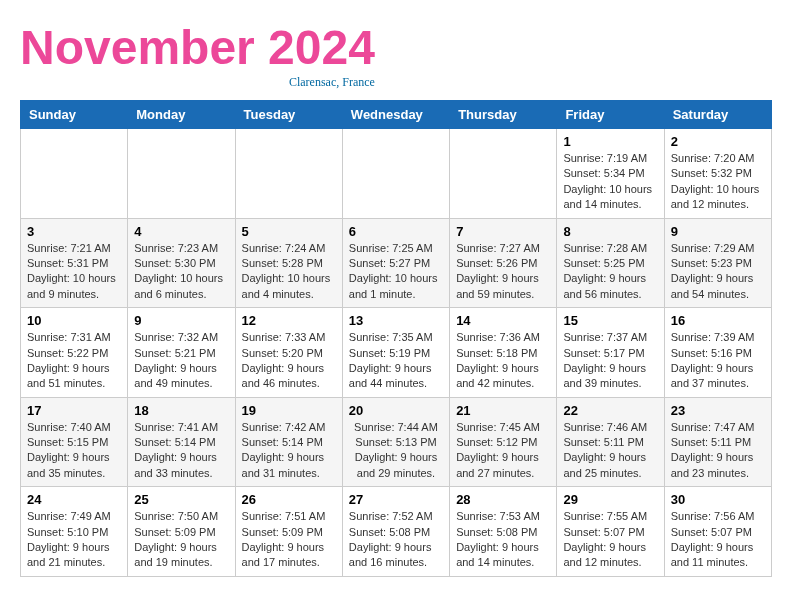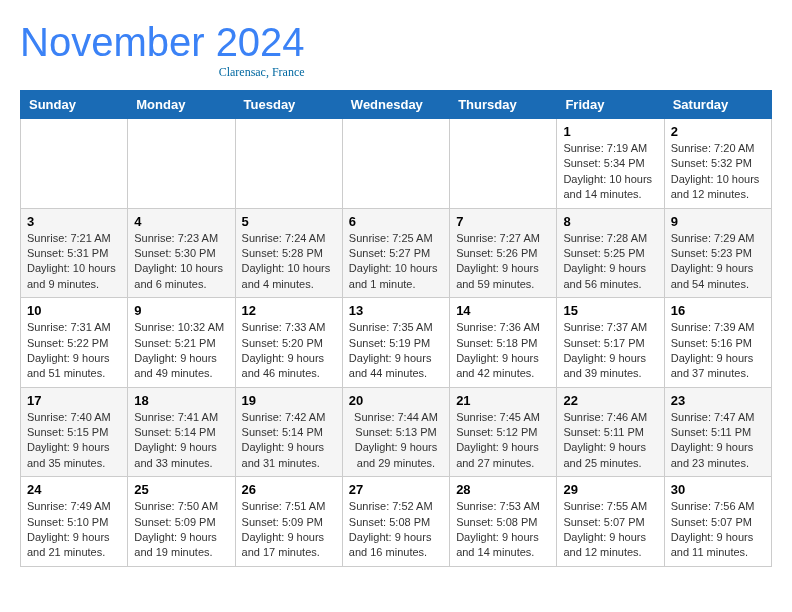--- a/index.html
+++ b/index.html
@@ -37,23 +37,23 @@
     }
     .logo-icon {
       width: 30px;
       height: 30px;
       margin-right: 4px;
     }
     .title-area {
       text-align: right;
     }
     .month-title {
-      font-size: 40px;
-      font-weight: normal;
-      color: #3b82f6;
+      font-size: 48px;
+      font-weight: bold;
+      color: #ec4899;
     }
     .location {
       font-size: 12px;
       color: #0369a1;
       font-family: Liberation Serif, serif;
     }
     .calendar {
       width: 100%;
       border-collapse: collapse;
     }
@@ -181,21 +181,21 @@
       </tr>
       <tr>
         <td>
           <span class="day-num">10</span>
           <div class="day-info" style="white-space: pre-line;">Sunrise: 7:31 AM
 Sunset: 5:22 PM
 Daylight: 9 hours and 51 minutes.</div>
         </td>
         <td>
           <span class="day-num">9</span>
-          <div class="day-info" style="white-space: pre-line;">Sunrise: 10:32 AM
+          <div class="day-info" style="white-space: pre-line;">Sunrise: 7:32 AM
 Sunset: 5:21 PM
 Daylight: 9 hours and 49 minutes.</div>
         </td>
         <td>
           <span class="day-num">12</span>
           <div class="day-info" style="white-space: pre-line;">Sunrise: 7:33 AM
 Sunset: 5:20 PM
 Daylight: 9 hours and 46 minutes.</div>
         </td>
         <td>

